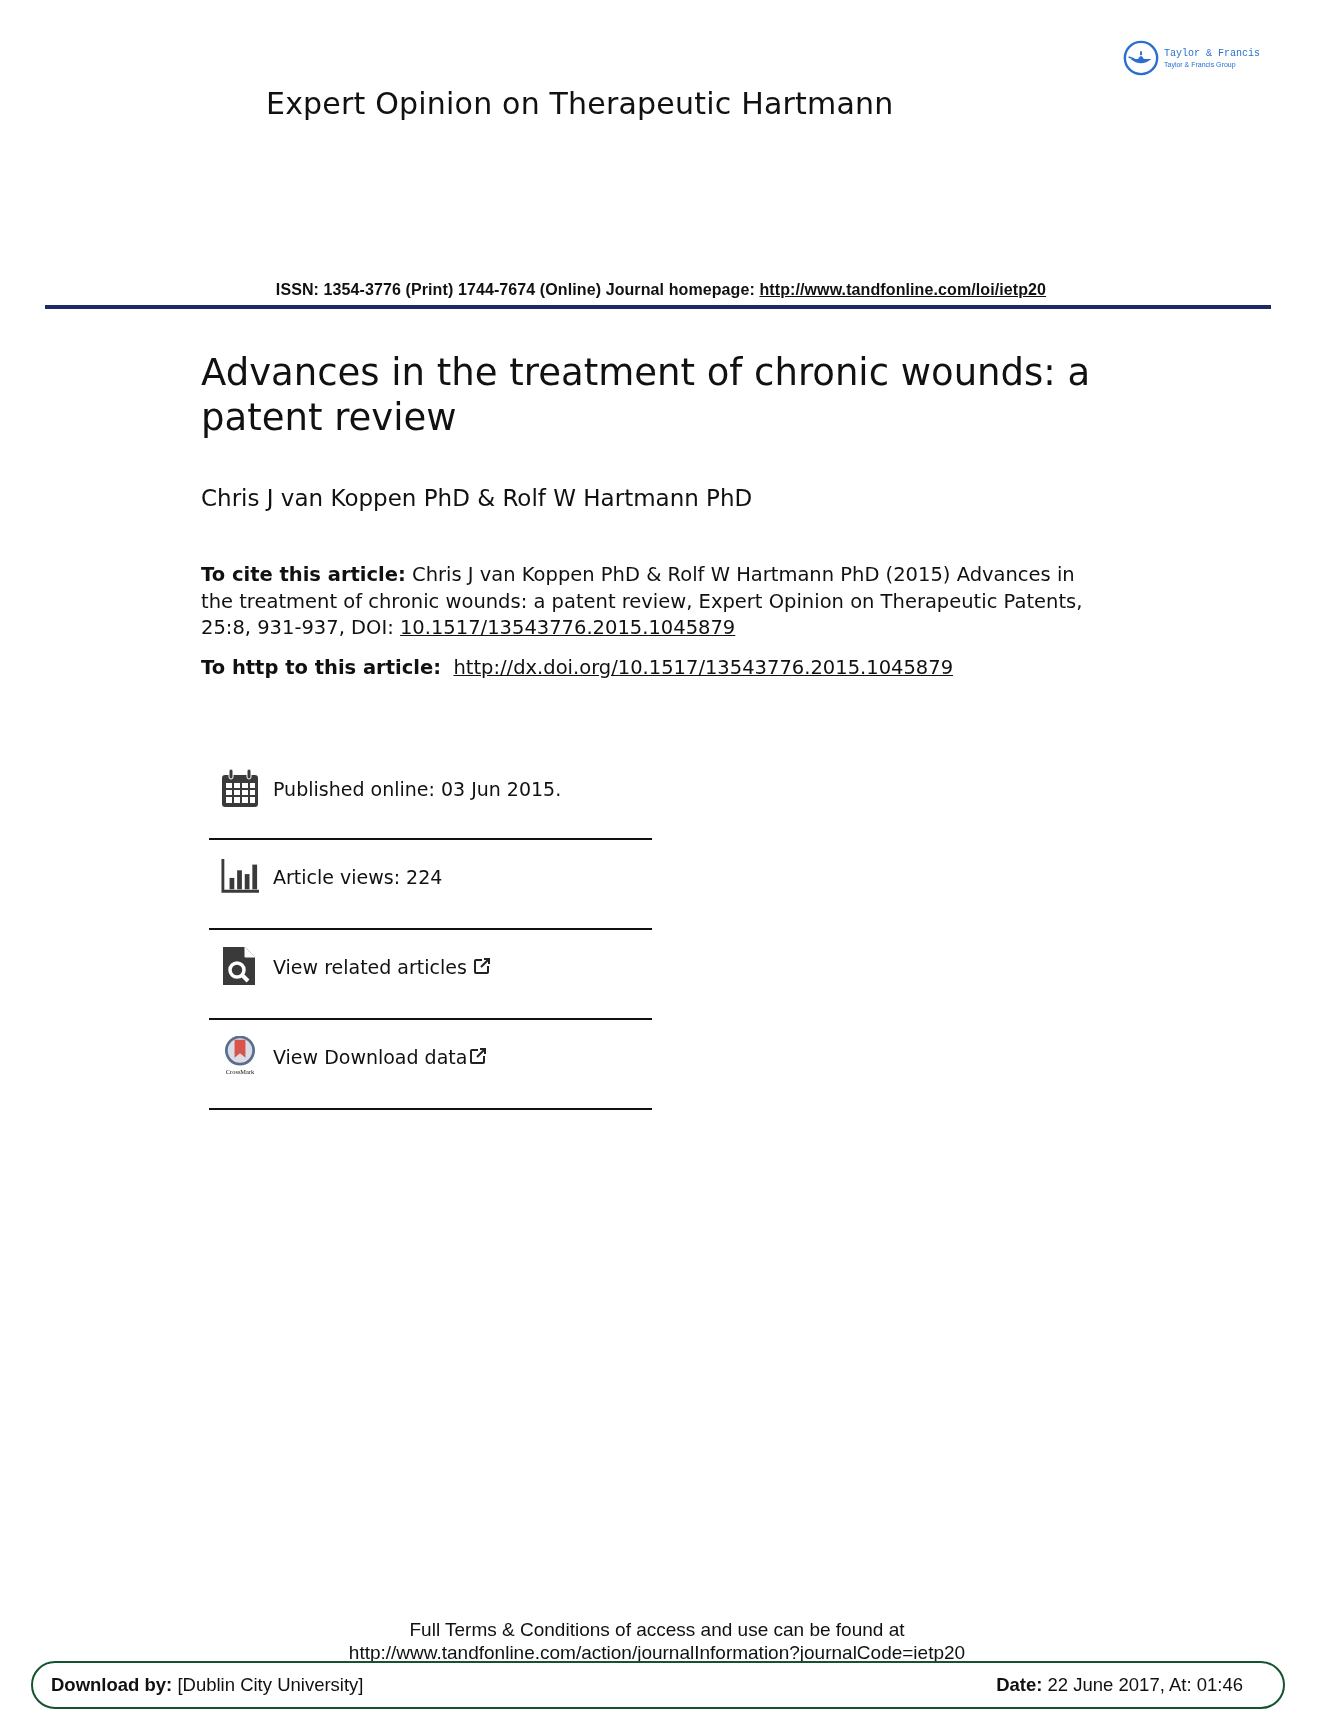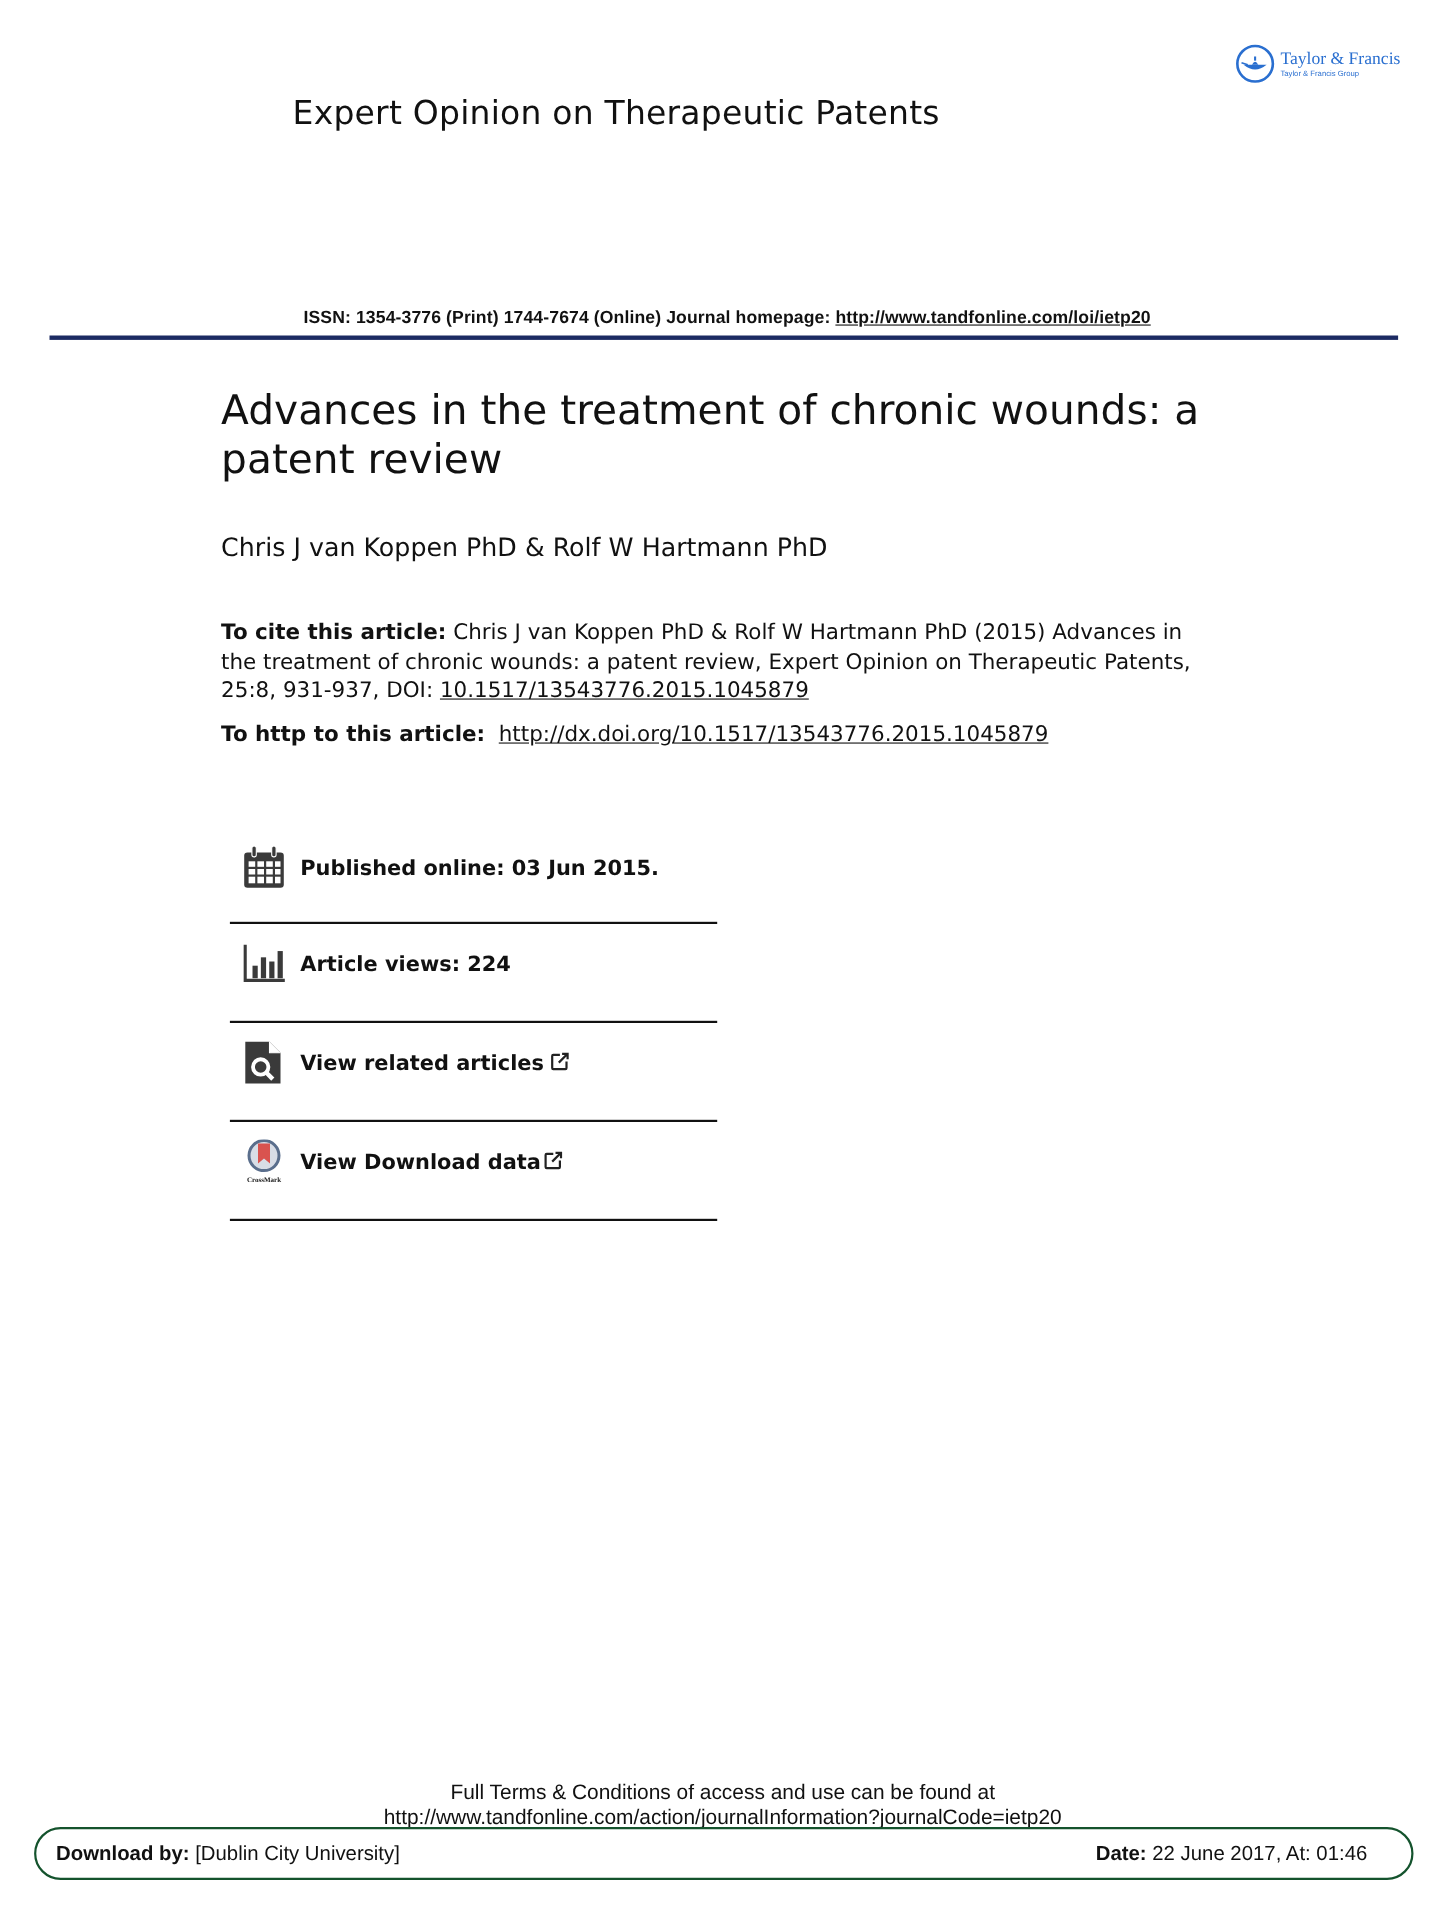--- a/index.html
+++ b/index.html
@@ -5,46 +5,46 @@
   html, body { margin: 0; padding: 0; background: #ffffff; }
   body {
     width: 1322px; height: 1736px; position: relative; overflow: hidden;
     font-family: "DejaVu Sans", "Liberation Sans", sans-serif; color: #111;
   }
   .abs { position: absolute; }
   .journal-title { left: 266px; top: 86px; font-size: 30px; letter-spacing: 0.2px; color: #111; white-space: nowrap; }
   .tf-logo { left: 1122px; top: 38px; width: 160px; height: 40px; display: flex; align-items: center; }
   .tf-logo svg { width: 38px; height: 38px; flex: none; }
   .tf-text { margin-left: 4px; color: #2a6fd0; line-height: 1; }
-  .tf-text .t1 { font-size: 16px; font-family: Liberation Serif, serif; }
+  .tf-text .t1 { font-size: 10px; font-family: Liberation Mono, monospace; }
   .tf-text .t2 { font-size: 7px; margin-top: 2px; font-family: "Liberation Sans", sans-serif; }
   .issn { left: 0; width: 1322px; top: 281px; text-align: center; font-size: 16px; font-family: "Liberation Sans", sans-serif; font-weight: 700; letter-spacing: 0.1px; }
   .issn .link { text-decoration: underline; }
   .rule { left: 45px; top: 305px; width: 1226px; height: 4px; background: #1c2b63; }
   .article-title { left: 201px; top: 350px; width: 900px; font-size: 37px; line-height: 45px; color: #111; }
   .authors { left: 201px; top: 485px; font-size: 23px; color: #111; white-space: nowrap; }
   .cite { left: 201px; top: 562px; width: 900px; font-size: 19.5px; line-height: 26.5px; }
   .cite b, .linkline b { font-weight: 700; }
   .u { text-decoration: underline; }
   .linkline { left: 201px; top: 656px; font-size: 19.5px; white-space: nowrap; }
-  .info-list { left: 209px; top: 752px; width: 443px; font-weight: bold; }
+  .info-list { left: 209px; top: 752px; width: 443px; }
   .info-item { height: 88px; position: relative; border-bottom: 2px solid #111; }
   .info-item.first { height: 86px; }
   .info-item .ic { position: absolute; left: 12px; top: 16px; width: 38px; height: 40px; }
   .info-item .lbl { position: absolute; left: 64px; top: 26px; font-size: 19px; white-space: nowrap; color: #111; }
   .info-item .ext { display: inline-block; width: 18px; height: 18px; vertical-align: -1px; margin-left: 6px; }
   .terms { left: 0; width: 1314px; top: 1590px; text-align: center; font-size: 19px; line-height: 23px; font-family: "Liberation Sans", sans-serif; margin-top: 28px; }
   .download-bar { left: 31px; top: 1661px; width: 1250px; height: 44px; border: 2px solid #14532d; border-radius: 24px; }
   .download-bar .left { position: absolute; left: 18px; top: 11px; font-size: 18.5px; font-family: "Liberation Sans", sans-serif; white-space: nowrap; }
   .download-bar .right { position: absolute; right: 40px; top: 11px; font-size: 18.5px; font-family: "Liberation Sans", sans-serif; white-space: nowrap; }
 </style>
 </head>
 <body>
 
-<div class="abs journal-title">Expert Opinion on Therapeutic Patents</div>
+<div class="abs journal-title">Expert Opinion on Therapeutic Hartmann</div>
 
 <div class="abs tf-logo">
   <svg viewBox="0 0 40 40">
     <circle cx="20" cy="20" r="17" fill="none" stroke="#2a6fd0" stroke-width="2.5"></circle>
     <path d="M9 21 Q20 30 31 21 Z" fill="#2a6fd0"></path>
     <path d="M17 21 Q20 15 23 21" fill="#2a6fd0"></path>
     <rect x="19" y="13" width="2" height="4" fill="#2a6fd0"></rect>
     <path d="M7 19 L13 21" stroke="#2a6fd0" stroke-width="1.5"></path>
   </svg>
   <div class="tf-text">

